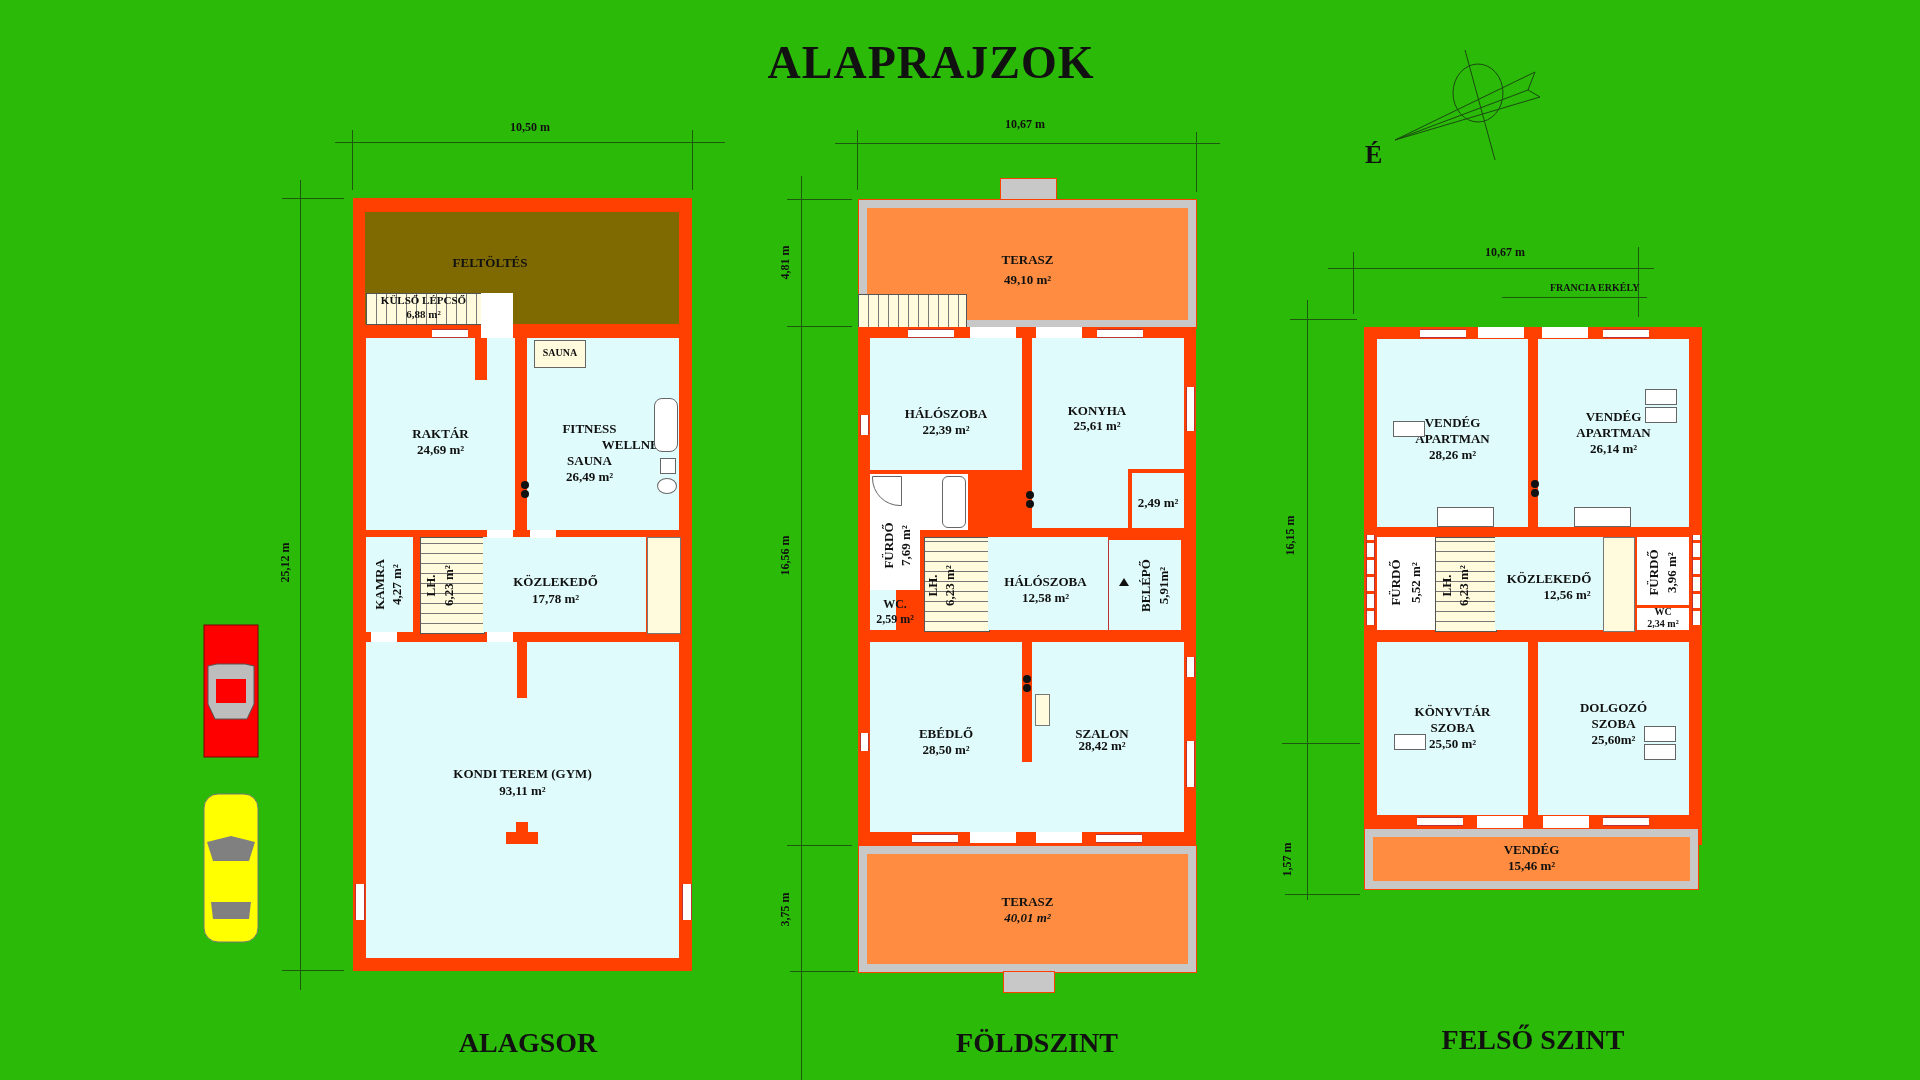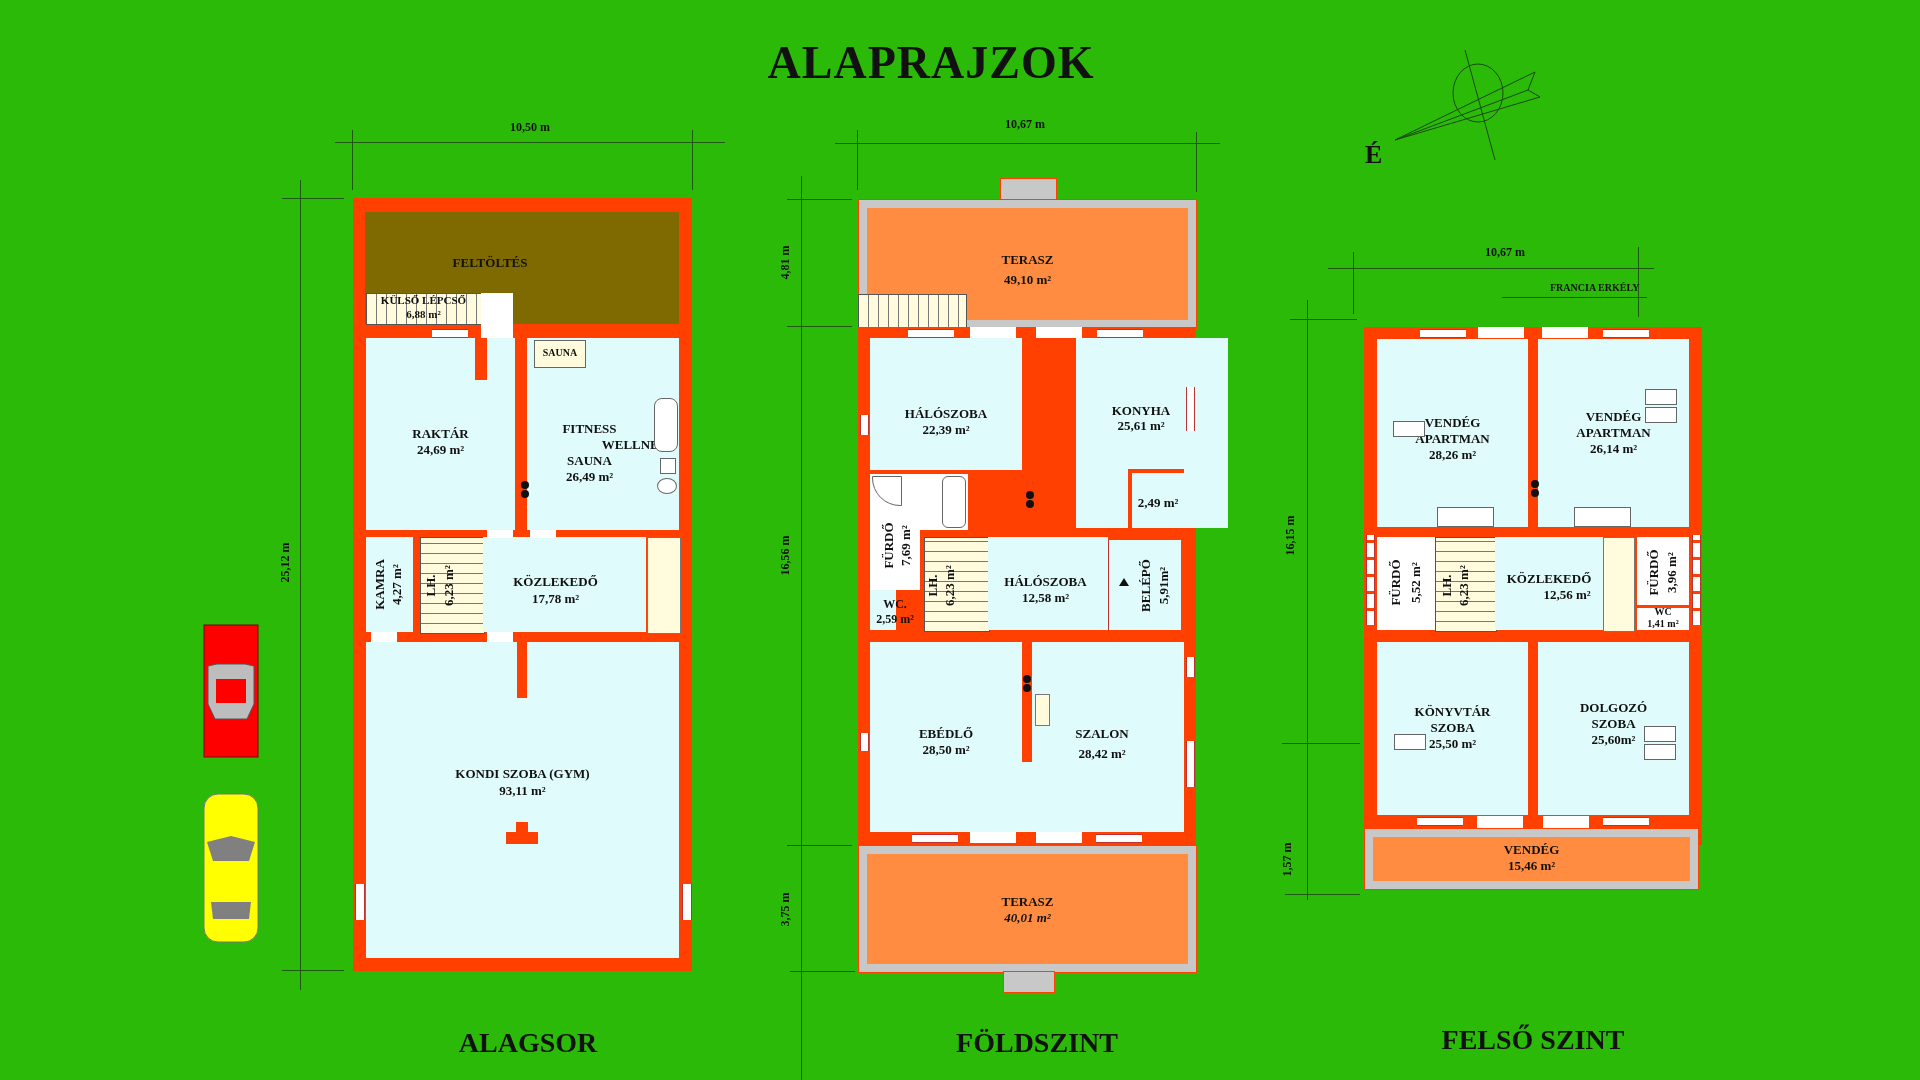--- a/index.html
+++ b/index.html
@@ -92,21 +92,21 @@
   <div class="abs stairv" style="left:420px;top:537px;width:63px;height:95px;"></div>
   <div class="abs lblv" style="left:400px;top:578px;width:60px;">LH.</div>
   <div class="abs lblv" style="left:418px;top:578px;width:60px;">6,23 m²</div>
   <div class="abs room" style="left:483px;top:537px;width:163px;height:95px;">
     <div class="abs lbl" style="left:0;top:37px;width:145px;">KÖZLEKEDŐ</div>
     <div class="abs lbl" style="left:0;top:54px;width:145px;">17,78 m²</div>
   </div>
   <div class="abs" style="left:647px;top:537px;width:32px;height:95px;background:#fffbdc;border:1px solid #777;"></div>
 
   <div class="abs room" style="left:366px;top:642px;width:313px;height:316px;">
-    <div class="abs lbl" style="left:0;top:124px;width:313px;">KONDI SZOBA (GYM)</div>
+    <div class="abs lbl" style="left:0;top:124px;width:313px;">KONDI TEREM (GYM)</div>
     <div class="abs lbl" style="left:0;top:141px;width:313px;">93,11 m²</div>
   </div>
   <div class="abs wall" style="left:517px;top:642px;width:10px;height:56px;"></div>
   <div class="abs wall" style="left:506px;top:832px;width:32px;height:12px;"></div>
   <div class="abs wall" style="left:516px;top:822px;width:12px;height:12px;"></div>
   <div class="abs winv" style="left:355px;top:884px;width:8px;height:36px;"></div>
   <div class="abs winv" style="left:682px;top:884px;width:8px;height:36px;"></div>
 
   <div class="abs door" style="left:487px;top:530px;width:26px;height:8px;"></div>
   <div class="abs door" style="left:530px;top:530px;width:26px;height:8px;"></div>
@@ -149,21 +149,21 @@
     <div class="abs lbl" style="left:0;top:52px;width:337px;">TERASZ</div>
     <div class="abs lbl" style="left:0;top:72px;width:337px;">49,10 m²</div>
   </div>
   <div class="abs stair" style="left:858px;top:294px;width:107px;height:32px;"></div>
 
   <div class="abs wall" style="left:858px;top:327px;width:338px;height:518px;"></div>
   <div class="abs room" style="left:870px;top:338px;width:152px;height:132px;">
     <div class="abs lbl" style="left:0;top:68px;width:152px;">HÁLÓSZOBA</div>
     <div class="abs lbl" style="left:0;top:84px;width:152px;">22,39 m²</div>
   </div>
-  <div class="abs room" style="left:1032px;top:338px;width:152px;height:190px;margin-left:44px;">
+  <div class="abs room" style="left:1032px;top:338px;width:152px;height:190px;">
     <div class="abs lbl" style="left:0;top:65px;width:130px;">KONYHA</div>
     <div class="abs lbl" style="left:0;top:80px;width:130px;">25,61 m²</div>
   </div>
   <div class="abs wall" style="left:1128px;top:471px;width:4px;height:57px;"></div>
   <div class="abs wall" style="left:1128px;top:469px;width:56px;height:4px;"></div>
   <div class="abs room" style="left:1132px;top:473px;width:52px;height:55px;">
     <div class="abs lbl" style="left:0;top:22px;width:52px;">2,49 m²</div>
   </div>
   <div class="abs" style="left:870px;top:474px;width:50px;height:116px;background:#fff;"></div>
   <div class="abs" style="left:920px;top:474px;width:48px;height:56px;background:#fff;"></div>
@@ -186,21 +186,21 @@
     <div class="abs" style="left:10px;top:38px;width:0;height:0;border-left:5px solid transparent;border-right:5px solid transparent;border-bottom:8px solid #111;"></div>
     <div class="abs lblv" style="left:-4px;top:38px;width:80px;">BELÉPŐ</div>
     <div class="abs lblv" style="left:14px;top:38px;width:80px;">5,91m²</div>
   </div>
   <div class="abs room" style="left:870px;top:642px;width:152px;height:190px;">
     <div class="abs lbl" style="left:0;top:84px;width:152px;">EBÉDLŐ</div>
     <div class="abs lbl" style="left:0;top:100px;width:152px;">28,50 m²</div>
   </div>
   <div class="abs room" style="left:1022px;top:642px;width:162px;height:190px;">
     <div class="abs lbl" style="left:0;top:84px;width:160px;">SZALON</div>
-    <div class="abs lbl" style="left:0;top:104px;width:160px;text-align:center;">28,42 m²</div>
+    <div class="abs lbl" style="left:0;top:96px;width:160px;text-align:center;">28,42 m²</div>
   </div>
   <div class="abs wall" style="left:1022px;top:642px;width:10px;height:120px;"></div>
   <div class="abs" style="left:1035px;top:694px;width:13px;height:30px;background:#fffbdc;border:1px solid #777;"></div>
   <div class="abs chim" style="left:1023px;top:675px;"></div>
   <div class="abs chim" style="left:1023px;top:684px;"></div>
   <div class="abs chim" style="left:1026px;top:491px;"></div>
   <div class="abs chim" style="left:1026px;top:500px;"></div>
 
   <div class="abs win" style="left:908px;top:329px;width:46px;height:7px;"></div>
   <div class="abs door" style="left:970px;top:327px;width:46px;height:11px;"></div>
@@ -264,21 +264,21 @@
     <div class="abs lbl" style="left:0;top:34px;width:108px;">KÖZLEKEDŐ</div>
     <div class="abs lbl" style="left:0;top:50px;width:108px;padding-left:18px;">12,56 m²</div>
   </div>
   <div class="abs" style="left:1603px;top:537px;width:30px;height:93px;background:#fffbdc;border:1px solid #777;"></div>
   <div class="abs" style="left:1637px;top:537px;width:52px;height:68px;background:#fff;">
     <div class="abs lblv" style="left:-14px;top:28px;width:60px;">FÜRDŐ</div>
     <div class="abs lblv" style="left:4px;top:28px;width:60px;">3,96 m²</div>
   </div>
   <div class="abs" style="left:1637px;top:608px;width:52px;height:22px;background:#fff;">
     <div class="abs lbl" style="left:0;top:-4px;width:52px;font-size:10px;">WC</div>
-    <div class="abs lbl" style="left:0;top:8px;width:52px;font-size:10px;">1,41 m²</div>
+    <div class="abs lbl" style="left:0;top:8px;width:52px;font-size:10px;">2,34 m²</div>
   </div>
   <div class="abs room" style="left:1377px;top:642px;width:151px;height:173px;">
     <div class="abs lbl" style="left:0;top:62px;width:151px;">KÖNYVTÁR</div>
     <div class="abs lbl" style="left:0;top:78px;width:151px;">SZOBA</div>
     <div class="abs lbl" style="left:0;top:94px;width:151px;">25,50 m²</div>
     <div class="abs fixture" style="left:17px;top:92px;width:30px;height:14px;"></div>
   </div>
   <div class="abs room" style="left:1538px;top:642px;width:151px;height:173px;">
     <div class="abs lbl" style="left:0;top:58px;width:151px;">DOLGOZÓ</div>
     <div class="abs lbl" style="left:0;top:74px;width:151px;">SZOBA</div>

